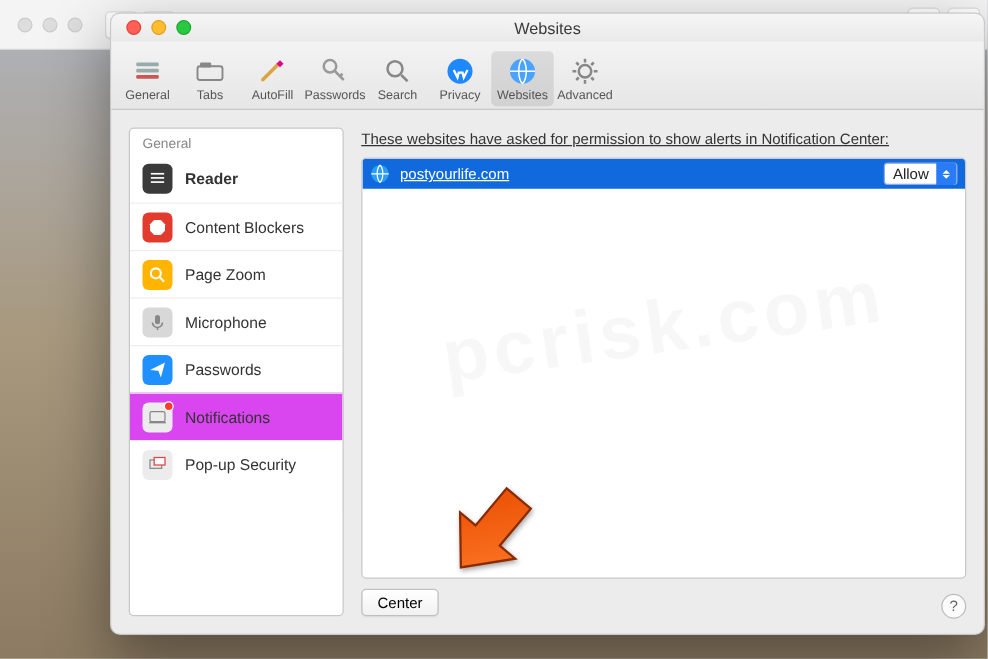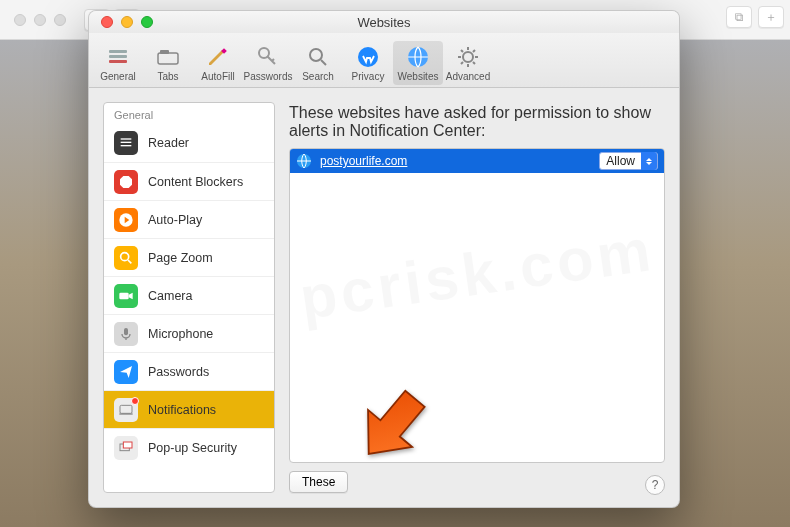--- a/index.html
+++ b/index.html
@@ -22,21 +22,21 @@
     .tl { width: 12px; height: 12px; border-radius: 50%; background: #ddd; border:1px solid #ccc;}
     .outer-nav { display:flex; gap:4px; margin-left:18px; }
     .outer-nav .btn { width:26px; height:22px; border:1px solid #ddd; border-radius:4px; background:#fff; display:flex; align-items:center; justify-content:center; color:#bbb; font-size:12px;}
     .outer-tabs { position:absolute; right:6px; top:6px; display:flex; gap:6px;}
     .outer-tabs .btn { width:26px; height:22px; border:1px solid #ddd; border-radius:4px; background:#fff; display:flex; align-items:center; justify-content:center; color:#aaa; font-size:12px;}
 
     
     .pref-window {
       position: absolute;
       top: 10px; left: 88px;
-      width: 592px; height: 498px;
+      width: 700px; height: 498px;
       background: #ececec;
       border-radius: 8px;
       box-shadow: 0 20px 50px rgba(0,0,0,0.4);
       overflow: hidden;
       border: 1px solid rgba(0,0,0,0.15);
     }
     .titlebar {
       height: 22px;
       background: linear-gradient(#f6f6f6,#e9e9e9);
       display: flex; align-items: center; justify-content: center;
@@ -85,28 +85,28 @@
     }
     .sidebar-item {
       display: flex; align-items: center;
       height: 38px;
       padding: 0 10px;
       gap: 10px;
       font-size: 12.5px; color: #333;
       border-top: 1px solid #eee;
       position: relative;
     }
-    .sidebar-item:first-of-type { border-top:none; }
-    .sidebar-item.selected { background: #eab308; }
+    .sidebar-item:first-of-type { border-top:none;font-weight:bold; }
+    .sidebar-item.selected { background: #d946ef; }
     .sicon { width:24px; height:24px; border-radius:5px; display:flex; align-items:center; justify-content:center; position:relative; flex-shrink:0;}
     .badge-dot { width:8px; height:8px; border-radius:50%; background:#ff3b30; position:absolute; top:-1px; right:-1px; border:1px solid #fff;}
 
     
     .panel { flex:1; display:flex; flex-direction:column; font-size:12px; color:#333; }
-    .panel-desc { margin: 2px 0 8px 0; font-size:16px; }
+    .panel-desc { margin: 2px 0 8px 0; font-size:12px;text-decoration:underline; }
     .site-list {
       flex: 1;
       background: #fff;
       border: 1px solid #c8c8c8;
       border-radius: 4px;
       overflow:hidden;
       position: relative;
     }
     .site-row {
       height: 24px;
@@ -297,45 +297,27 @@
           </div>
           <div class="sidebar-item">
             <span class="sicon" style="background:#e23b2e">
               <svg viewBox="0 0 24 24" width="16" height="16">
                 <polygon points="8,3 16,3 21,8 21,16 16,21 8,21 3,16 3,8" fill="#fff"></polygon>
               </svg>
             </span>
             <span>Content Blockers</span>
           </div>
           <div class="sidebar-item">
-            <span class="sicon" style="background:#ff7a00">
-              <svg viewBox="0 0 24 24" width="16" height="16">
-                <circle cx="12" cy="12" r="10" fill="#fff"></circle>
-                <polygon points="10,7 17,12 10,17" fill="#ff7a00"></polygon>
-              </svg>
-            </span>
-            <span>Auto-Play</span>
-          </div>
-          <div class="sidebar-item">
             <span class="sicon" style="background:#ffb400">
               <svg viewBox="0 0 24 24" width="16" height="16">
                 <circle cx="10" cy="10" r="6" fill="none" stroke="#fff" stroke-width="2.5"></circle>
                 <path d="M15 15l5 5" stroke="#fff" stroke-width="2.5"></path>
               </svg>
             </span>
             <span>Page Zoom</span>
-          </div>
-          <div class="sidebar-item">
-            <span class="sicon" style="background:#34c759">
-              <svg viewBox="0 0 24 24" width="16" height="16">
-                <rect x="2" y="7" width="14" height="10" rx="2" fill="#fff"></rect>
-                <path d="M16 10l6-3v10l-6-3z" fill="#fff"></path>
-              </svg>
-            </span>
-            <span>Camera</span>
           </div>
           <div class="sidebar-item">
             <span class="sicon" style="background:#d8d8d8">
               <svg viewBox="0 0 24 24" width="16" height="16">
                 <rect x="9" y="3" width="6" height="11" rx="3" fill="#888"></rect>
                 <path d="M6 12a6 6 0 0012 0M12 18v3" stroke="#888" stroke-width="2" fill="none"></path>
               </svg>
             </span>
             <span>Microphone</span>
           </div>
@@ -382,21 +364,21 @@
           <span>postyourlife.com</span>
           <div class="allow-select">
             <span>Allow</span>
             <span class="caret"></span>
           </div>
         </div>
         <div class="watermark">pcrisk.com</div>
       </div>
 
       <div class="bottom-row">
-        <button class="btn">These</button>
+        <button class="btn">Center</button>
       </div>
 
     </div>
   </div>
 
   <div class="help-btn">?</div>
 </div>
 
 <div class="arrow-annot">
   <svg viewBox="0 0 100 100">

